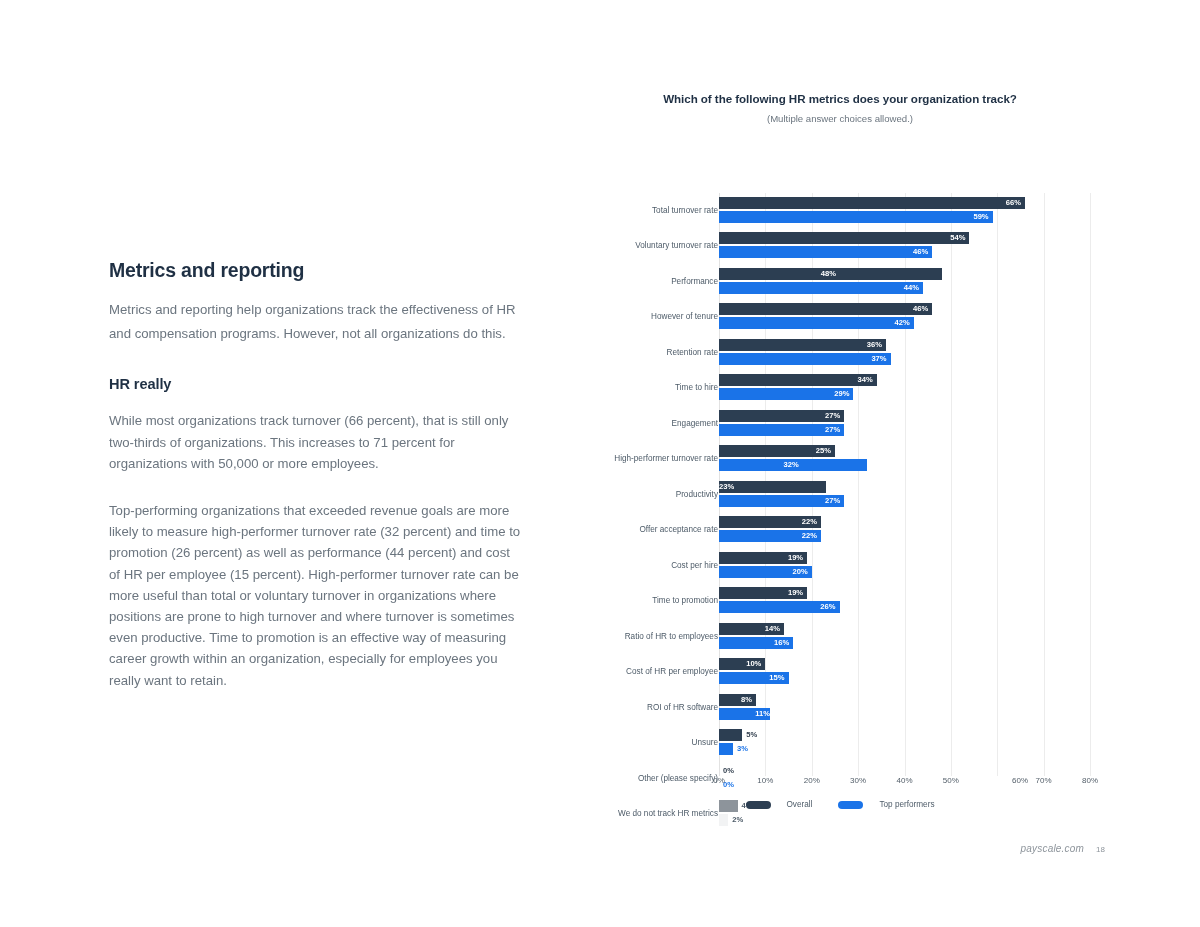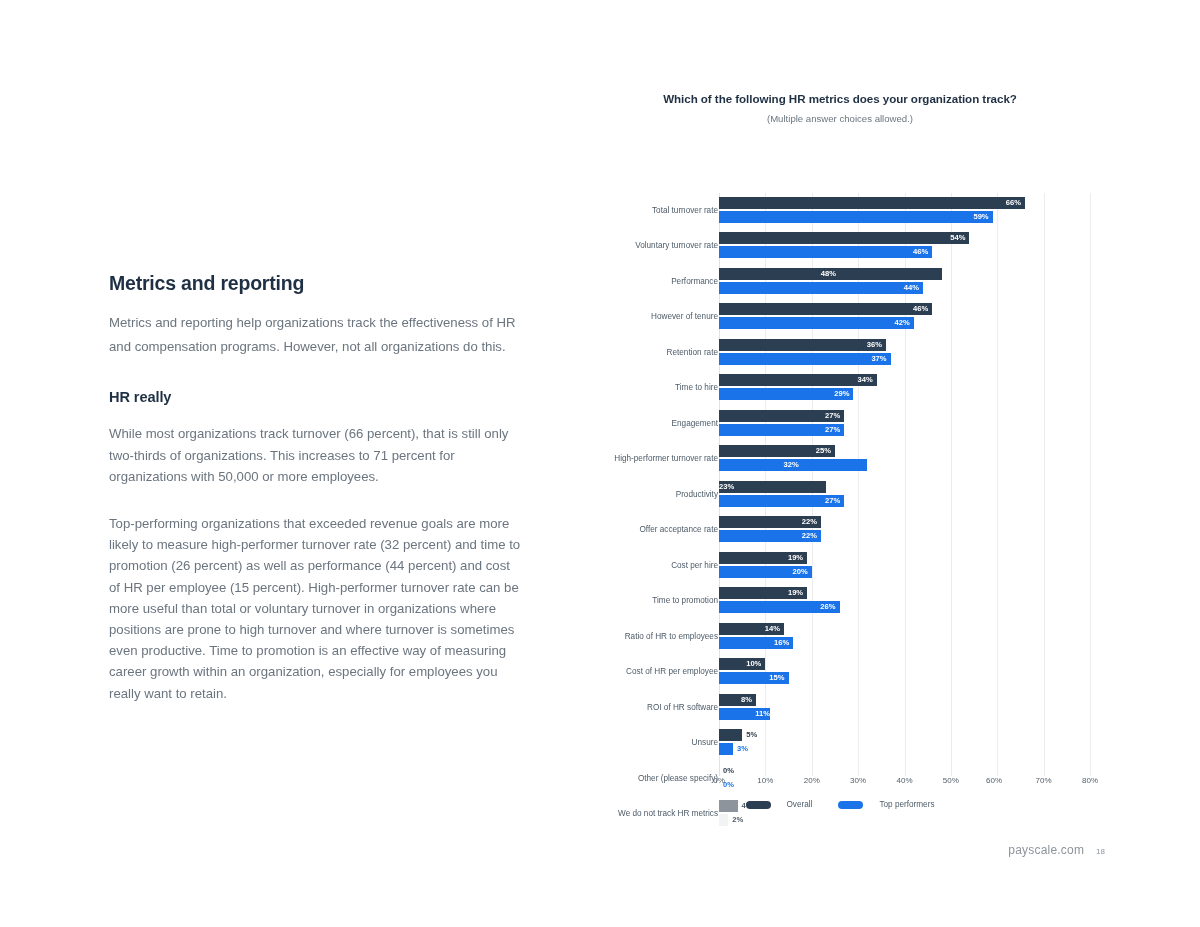--- a/index.html
+++ b/index.html
@@ -21,21 +21,21 @@
     position: absolute;
     left: 109px;
     top: 255px;
     width: 420px;
   }
   #section-title {
     font-size: 19.5px;
     font-weight: bold;
     color: #1f3044;
     letter-spacing: -0.2px;
-    margin: 17px 0 16px 0;
+    margin: 4px 0 16px 0;
     line-height: 1.2;
   }
   #section-intro {
     font-size: 13.2px;
     line-height: 24px;
     color: #6b757f;
     margin: 0 0 30px 0;
     max-width: 408px;
   }
   #subsection-title {
@@ -207,23 +207,24 @@
   
   #footer {
     position: absolute;
     right: 95px;
     top: 843px;
     display: flex;
     align-items: baseline;
     gap: 12px;
   }
   #footer-site {
-    font-size: 12px;
+    font-size: 10px;
     color: #8d949b;
     letter-spacing: 0.2px;
+    font-style: italic;
   }
   #footer-page {
     font-size: 8px;
     color: #8d949b;
   }
 </style>
 </head>
 <body>
 
 <div id="left-column">
@@ -448,21 +449,21 @@
           </div>
         </div>
       </div>
     <div id="x-axis">
         <div class="x-tick" style="left: 129px;">0%</div>
         <div class="x-tick" style="left: 175.375px;">10%</div>
         <div class="x-tick" style="left: 221.75px;">20%</div>
         <div class="x-tick" style="left: 268.125px;">30%</div>
         <div class="x-tick" style="left: 314.5px;">40%</div>
         <div class="x-tick" style="left: 360.875px;">50%</div>
-        <div class="x-tick" style="left: 404px;">60%</div>
+        <div class="x-tick" style="left: 430px;">60%</div>
         <div class="x-tick" style="left: 453.625px;">70%</div>
         <div class="x-tick" style="left: 500px;">80%</div>
       </div>
 
     <div id="legend">
       <div class="legend-item">
         <span class="legend-swatch overall"></span>
         <span class="legend-text">Overall</span>
       </div>
       <div class="legend-item">

